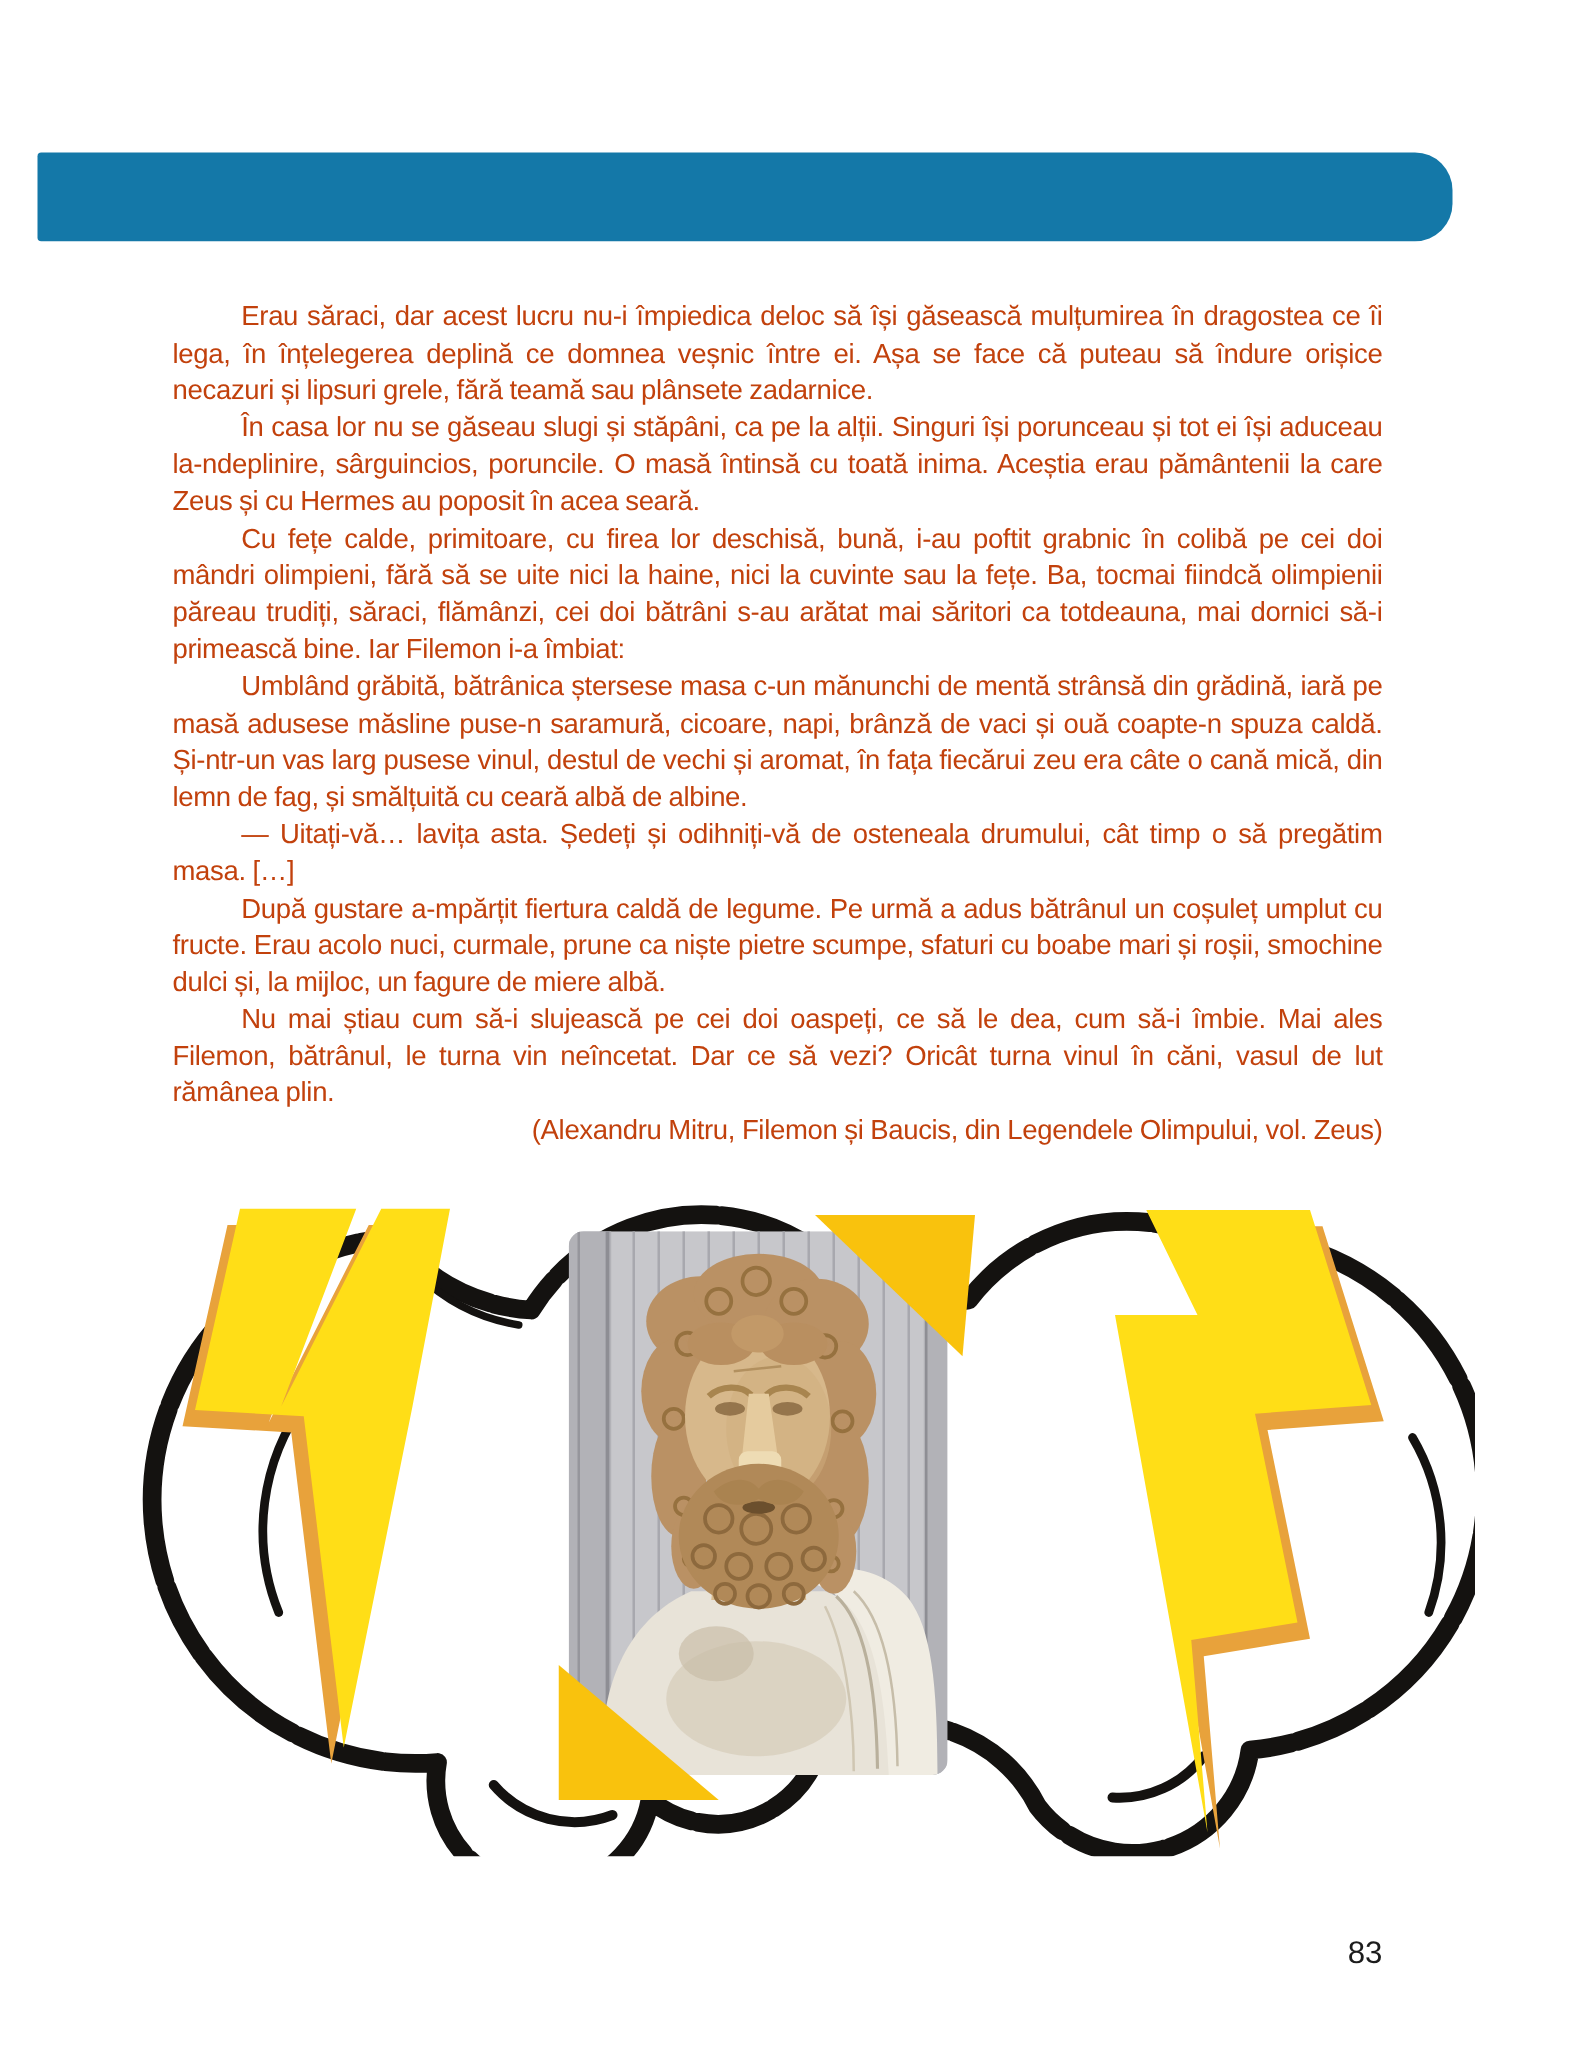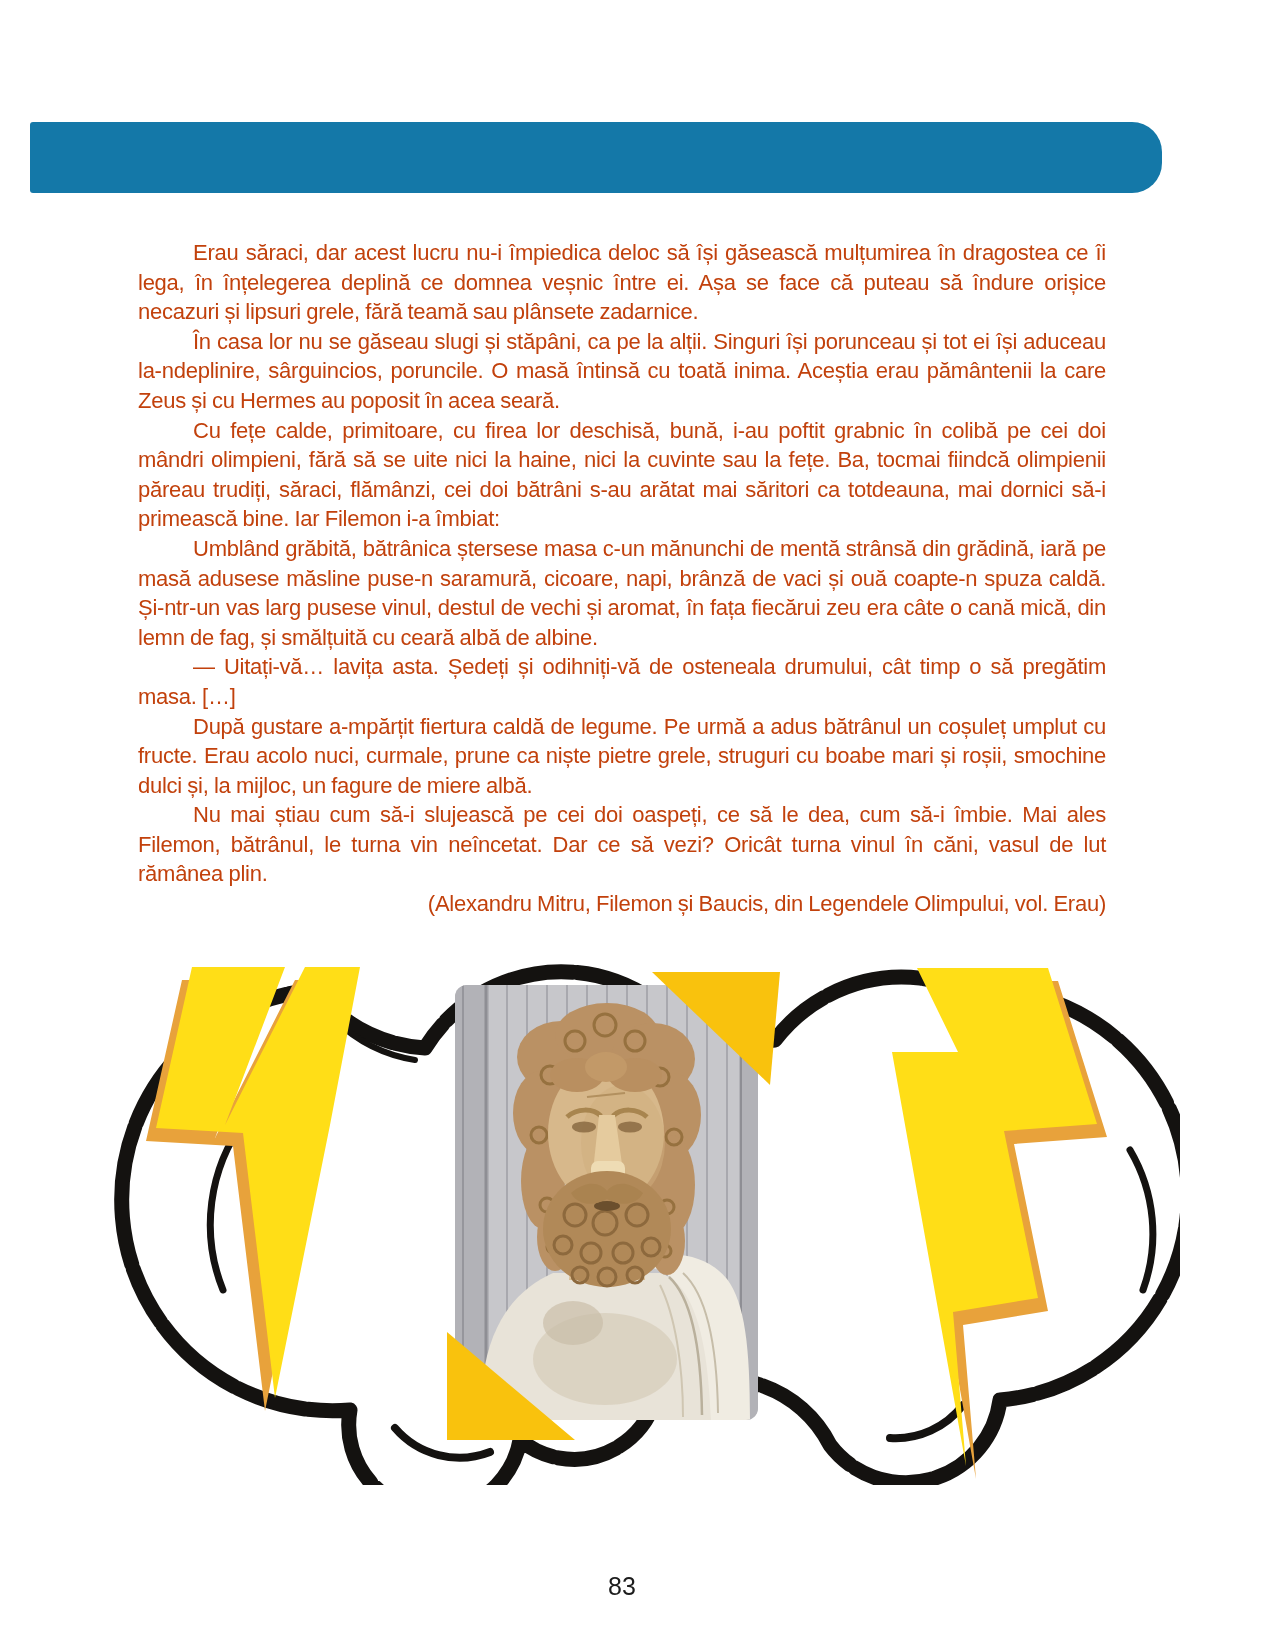--- a/index.html
+++ b/index.html
@@ -37,41 +37,40 @@
   .attribution .it { }
   .illustration-wrap {
     position:absolute;
     left:95px; top:960px;
     width:1085px; height:525px;
   }
   .page-number {
     position:absolute;
     left:138px; top:1548px;
     width:968px;
-    text-align:center;
+    text-align:right;
     font-size:25px;
     color:#1c1c1c;
-    margin-top:24px;
   }
 </style>
 </head>
 <body>
 
 <div class="header-bar" style="background: rgb(20, 120, 168);"></div>
 
 <div class="text-block">
   <p>Erau săraci, dar acest lucru nu-i împiedica deloc să își găsească mulțumirea în dragostea ce îi lega, în înțelegerea deplină ce domnea veșnic între ei. Așa se face că puteau să îndure orișice necazuri și lipsuri grele, fără teamă sau plânsete zadarnice.</p>
   <p>În casa lor nu se găseau slugi și stăpâni, ca pe la alții. Singuri își porunceau și tot ei își aduceau la-ndeplinire, sârguincios, poruncile. O masă întinsă cu toată inima. Aceștia erau pământenii la care Zeus și cu Hermes au poposit în acea seară.</p>
   <p>Cu fețe calde, primitoare, cu firea lor deschisă, bună, i-au poftit grabnic în colibă pe cei doi mândri olimpieni, fără să se uite nici la haine, nici la cuvinte sau la fețe. Ba, tocmai fiindcă olimpienii păreau trudiți, săraci, flămânzi, cei doi bătrâni s-au arătat mai săritori ca totdeauna, mai dornici să-i primească bine. Iar Filemon i-a îmbiat:</p>
   <p>Umblând grăbită, bătrânica ștersese masa c-un mănunchi de mentă strânsă din grădină, iară pe masă adusese măsline puse-n saramură, cicoare, napi, brânză de vaci și ouă coapte-n spuza caldă. Și-ntr-un vas larg pusese vinul, destul de vechi și aromat, în fața fiecărui zeu era câte o cană mică, din lemn de fag, și smălțuită cu ceară albă de albine.</p>
   <p>— Uitați-vă… lavița asta. Ședeți și odihniți-vă de osteneala drumului, cât timp o să pregătim masa. […]</p>
-  <p>După gustare a-mpărțit fiertura caldă de legume. Pe urmă a adus bătrânul un coșuleț umplut cu fructe. Erau acolo nuci, curmale, prune ca niște pietre grele, struguri cu boabe mari și roșii, smochine dulci și, la mijloc, un fagure de miere albă.</p>
+  <p>După gustare a-mpărțit fiertura caldă de legume. Pe urmă a adus bătrânul un coșuleț umplut cu fructe. Erau acolo nuci, curmale, prune ca niște pietre scumpe, sfaturi cu boabe mari și roșii, smochine dulci și, la mijloc, un fagure de miere albă.</p>
   <p>Nu mai știau cum să-i slujească pe cei doi oaspeți, ce să le dea, cum să-i îmbie. Mai ales Filemon, bătrânul, le turna vin neîncetat. Dar ce să vezi? Oricât turna vinul în căni, vasul de lut rămânea plin.</p>
   <p class="attribution">
-    <span>(Alexandru Mitru, </span><span class="it">Filemon și Baucis</span><span>, din </span><span class="it">Legendele Olimpului</span><span>, vol. </span><span class="it">Erau</span><span>)</span>
+    <span>(Alexandru Mitru, </span><span class="it">Filemon și Baucis</span><span>, din </span><span class="it">Legendele Olimpului</span><span>, vol. </span><span class="it">Zeus</span><span>)</span>
   </p>
 </div>
 
 <div class="illustration-wrap">
 <svg width="1085" height="525" viewBox="0 0 1085 525">
 
   <g fill="none" stroke-linecap="round" stroke-linejoin="round">
     <path stroke-width="15" stroke-dasharray="95 3 60 5 140 4 80 6 120 3 70 5" d="M220,30 A150,150 0 0 0 330,88 A160,160 0 0 1 560,42 A150,150 0 0 0 680,80 A160,160 0 0 1 870,30 A200,200 0 1 1 905,440 A95,95 0 0 1 735,485 A120,120 0 0 0 560,440 A85,85 0 0 1 425,480 A85,85 0 0 1 255,450 A195,195 0 1 1 220,30 Z" stroke="#141210"></path>
     <path stroke-width="7" d="M128,330 A175,175 0 0 1 150,160" stroke="#141210"></path>
     <path stroke-width="7" d="M1035,190 A165,165 0 0 1 1048,330" stroke="#141210"></path>

